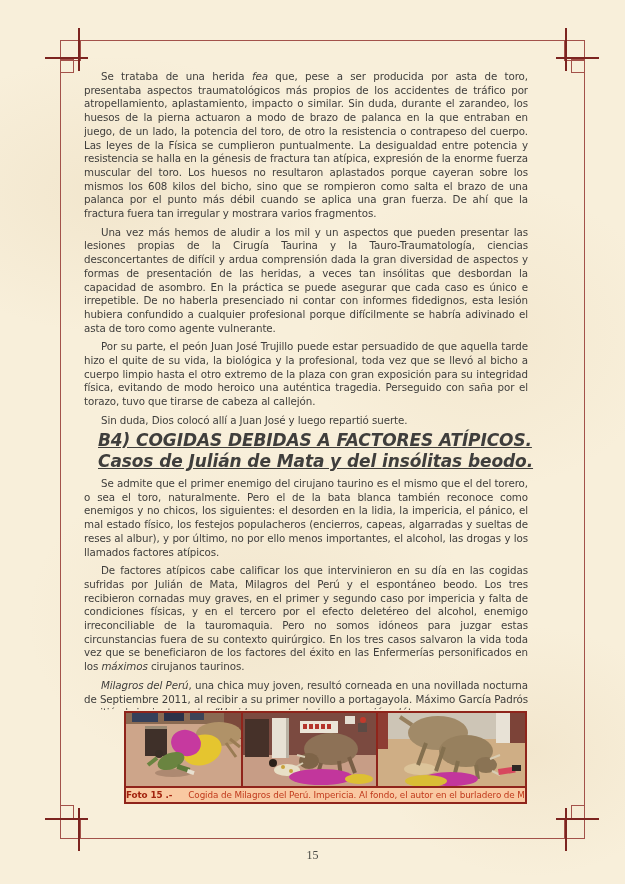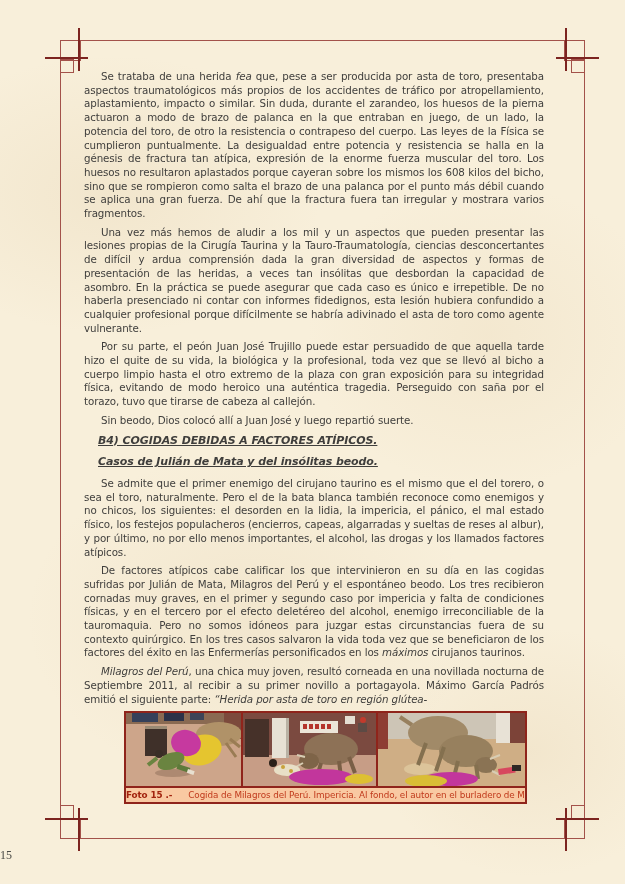--- a/index.html
+++ b/index.html
@@ -33,39 +33,39 @@
   .lv-bl{left:78px;top:808px;height:43px;}
   .lh-bl{left:45px;top:818px;width:43px;}
   .a-br{left:564px;top:818px;width:19px;height:19px;}
   .b-br{left:571px;top:805px;width:12px;height:12px;}
   .lv-br{left:565px;top:808px;height:43px;}
   .lh-br{left:556px;top:818px;width:43px;}
   
   .text-col{position:absolute;left:84px;top:70px;width:460px;height:640px;
             overflow:hidden;font-size:10.3px;line-height:13.7px;
             letter-spacing:-0.1px;text-align:justify;}
-  .body-para{margin:0 0 5px 0;text-indent:17px;}
+  .body-para{margin:0 16px 5px 0;text-indent:17px;}
   .seg-n{font-weight:normal;font-style:normal;}
   .seg-b{font-weight:normal;}
   .seg-i{font-style:italic;}
   .seg-bi{font-weight:normal;font-style:italic;}
   .doc-heading{font-weight:bold;font-style:italic;text-decoration:underline;
-               font-size:11px;margin:6px 0 8px 14px;text-align:left;}
+               font-size:17px;margin:6px 0 8px 14px;text-align:left;}
   
   .figure{position:absolute;left:124px;top:711px;width:399px;
           border:2px solid #8f241b;background:#8f241b;}
   .photo-row{display:flex;gap:2px;}
   .photo{height:73px;display:block;}
   .photo svg{display:block;width:100%;height:100%;}
   .caption{border-top:2px solid #8f241b;background:#f9c9a2;height:14px;
            line-height:14px;font-size:8.8px;text-align:center;
            color:#c03a1c;white-space:nowrap;overflow:hidden;letter-spacing:-0.1px;}
   .caption b{color:#a2230e;margin-right:16px;}
   
-  .page-number{position:absolute;left:0;right:0;top:848px;
+  .page-number{position:absolute;left:0;right:0;top:848px;text-align:center;
                font-family:"Liberation Serif","DejaVu Serif",serif;
                font-size:12px;color:#4a4a45;}
 </style>
 </head>
 <body>
 
 <div class="frame"></div>
 <div class="c-sq a-tl"></div>
 <div class="c-sq b-tl"></div>
 <div class="c-lv lv-tl"></div>
@@ -80,21 +80,21 @@
 <div class="c-lh lh-bl"></div>
 <div class="c-sq a-br"></div>
 <div class="c-sq b-br"></div>
 <div class="c-lv lv-br"></div>
 <div class="c-lh lh-br"></div>
 
 <div class="text-col">
     <p class="body-para"><span class="seg-n">Se trataba de una herida </span><span class="seg-i">fea</span><span class="seg-n"> que, pese a ser producida por asta de toro, presentaba aspectos traumatológicos más propios de los accidentes de tráfico por atropellamiento, aplastamiento, impacto o similar. Sin duda, durante el zarandeo, los huesos de la pierna actuaron a modo de brazo de palanca en la que entraban en juego, de un lado, la potencia del toro, de otro la resistencia o contrapeso del cuerpo. Las leyes de la Física se cumplieron puntualmente. La desigualdad entre potencia y resistencia se halla en la génesis de fractura tan atípica, expresión de la enorme fuerza muscular del toro. Los huesos no resultaron aplastados porque cayeran sobre los mismos los 608 kilos del bicho, sino que se rompieron como salta el brazo de una palanca por el punto más débil cuando se aplica una gran fuerza. De ahí que la fractura fuera tan irregular y mostrara varios fragmentos.</span></p>
     <p class="body-para"><span class="seg-n">Una vez más hemos de aludir a los mil y un aspectos que pueden presentar las lesiones propias de la Cirugía Taurina y la Tauro-Traumatología, ciencias desconcertantes de difícil y ardua comprensión dada la gran diversidad de aspectos y formas de presentación de las heridas, a veces tan insólitas que desbordan la capacidad de asombro. En la práctica se puede asegurar que cada caso es único e irrepetible. De no haberla presenciado ni contar con informes fidedignos, esta lesión hubiera confundido a cualquier profesional porque difícilmente se habría adivinado el asta de toro como agente vulnerante.</span></p>
     <p class="body-para"><span class="seg-n">Por su parte, el peón </span><span class="seg-b">Juan José Trujillo</span><span class="seg-n"> puede estar persuadido de que aquella tarde hizo el quite de su vida, la biológica y la profesional, toda vez que se llevó al bicho a cuerpo limpio hasta el otro extremo de la plaza con gran exposición para su integridad física, evitando de modo heroico una auténtica tragedia. Perseguido con saña por el torazo, tuvo que tirarse de cabeza al callejón.</span></p>
-    <p class="body-para"><span class="seg-n">Sin beodo, Dios colocó allí a Juan José y luego repartió suerte.</span></p>
+    <p class="body-para"><span class="seg-n">Sin duda, Dios colocó allí a Juan José y luego repartió suerte.</span></p>
     <div class="doc-heading">B4) COGIDAS DEBIDAS A FACTORES ATÍPICOS.</div>
     <div class="doc-heading">Casos de Julián de Mata y del insólitas beodo.</div>
     <p class="body-para"><span class="seg-n">Se admite que el primer enemigo del cirujano taurino es el mismo que el del torero, o sea el toro, naturalmente. Pero el de la bata blanca también reconoce como enemigos y no chicos, los siguientes: el desorden en la lidia, la impericia, el pánico, el mal estado físico, los festejos populacheros (encierros, capeas, algarradas y sueltas de reses al albur), y por último, no por ello menos importantes, el alcohol, las drogas y los llamados factores atípicos.</span></p>
     <p class="body-para"><span class="seg-n">De factores atípicos cabe calificar los que intervinieron en su día en las cogidas sufridas por </span><span class="seg-b">Julián de Mata, Milagros del Perú</span><span class="seg-n"> y el </span><span class="seg-b">espontáneo beodo</span><span class="seg-n">. Los tres recibieron cornadas muy graves, en el primer y segundo caso por impericia y falta de condiciones físicas, y en el tercero por el efecto deletéreo del alcohol, enemigo irreconciliable de la tauromaquia. Pero no somos idóneos para juzgar estas circunstancias fuera de su contexto quirúrgico. En los tres casos salvaron la vida toda vez que se beneficiaron de los factores del éxito en las Enfermerías personificados en los </span><span class="seg-i">máximos</span><span class="seg-n"> cirujanos taurinos.</span></p>
     <p class="body-para"><span class="seg-bi">Milagros del Perú</span><span class="seg-n">, una chica muy joven, resultó corneada en una novillada nocturna de Septiembre 2011, al recibir a su primer novillo a portagayola. </span><span class="seg-b">Máximo García Padrós</span><span class="seg-n"> emitió el siguiente parte: </span><span class="seg-bi">“Herida por asta de toro en región glútea-</span></p>
   </div>
 
 <div class="figure">
   <div class="photo-row">
 

